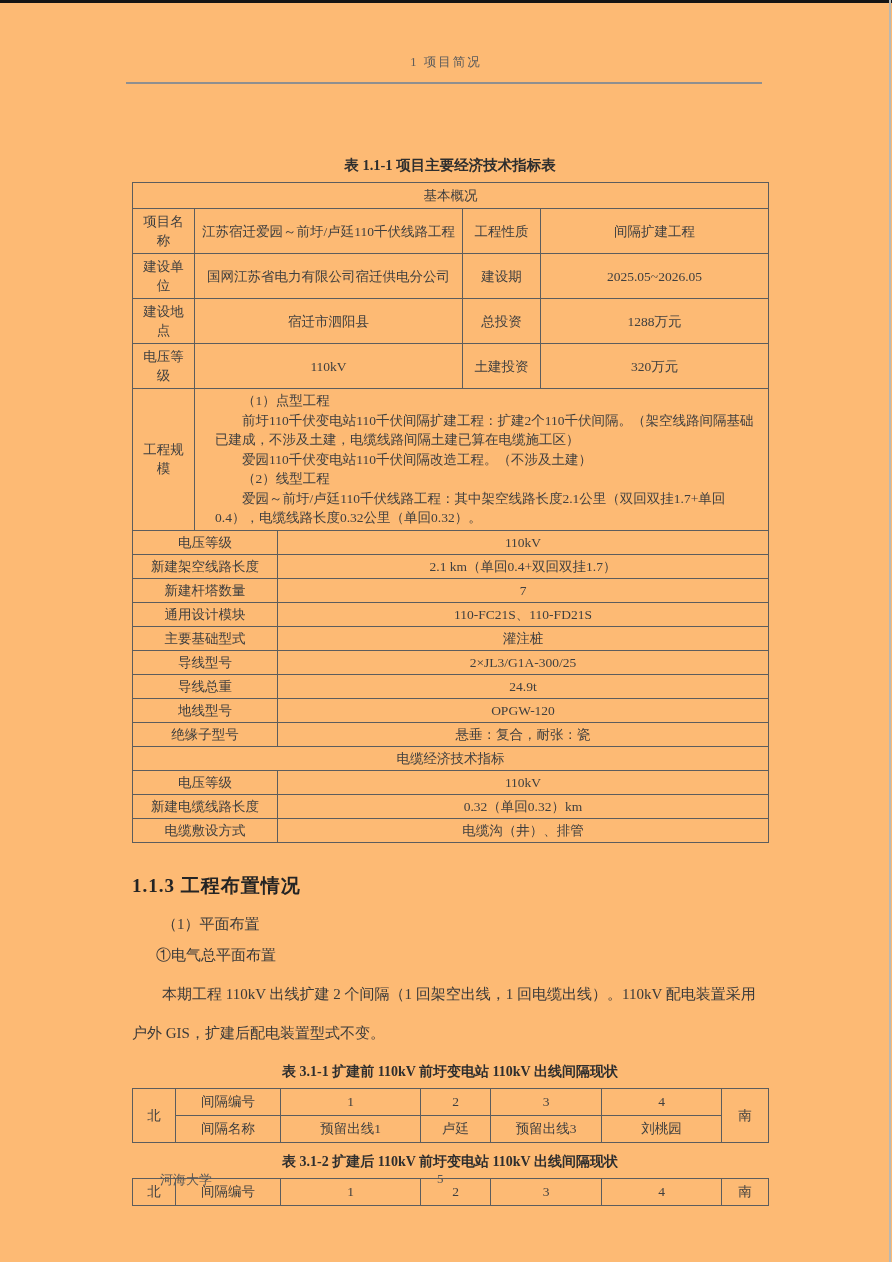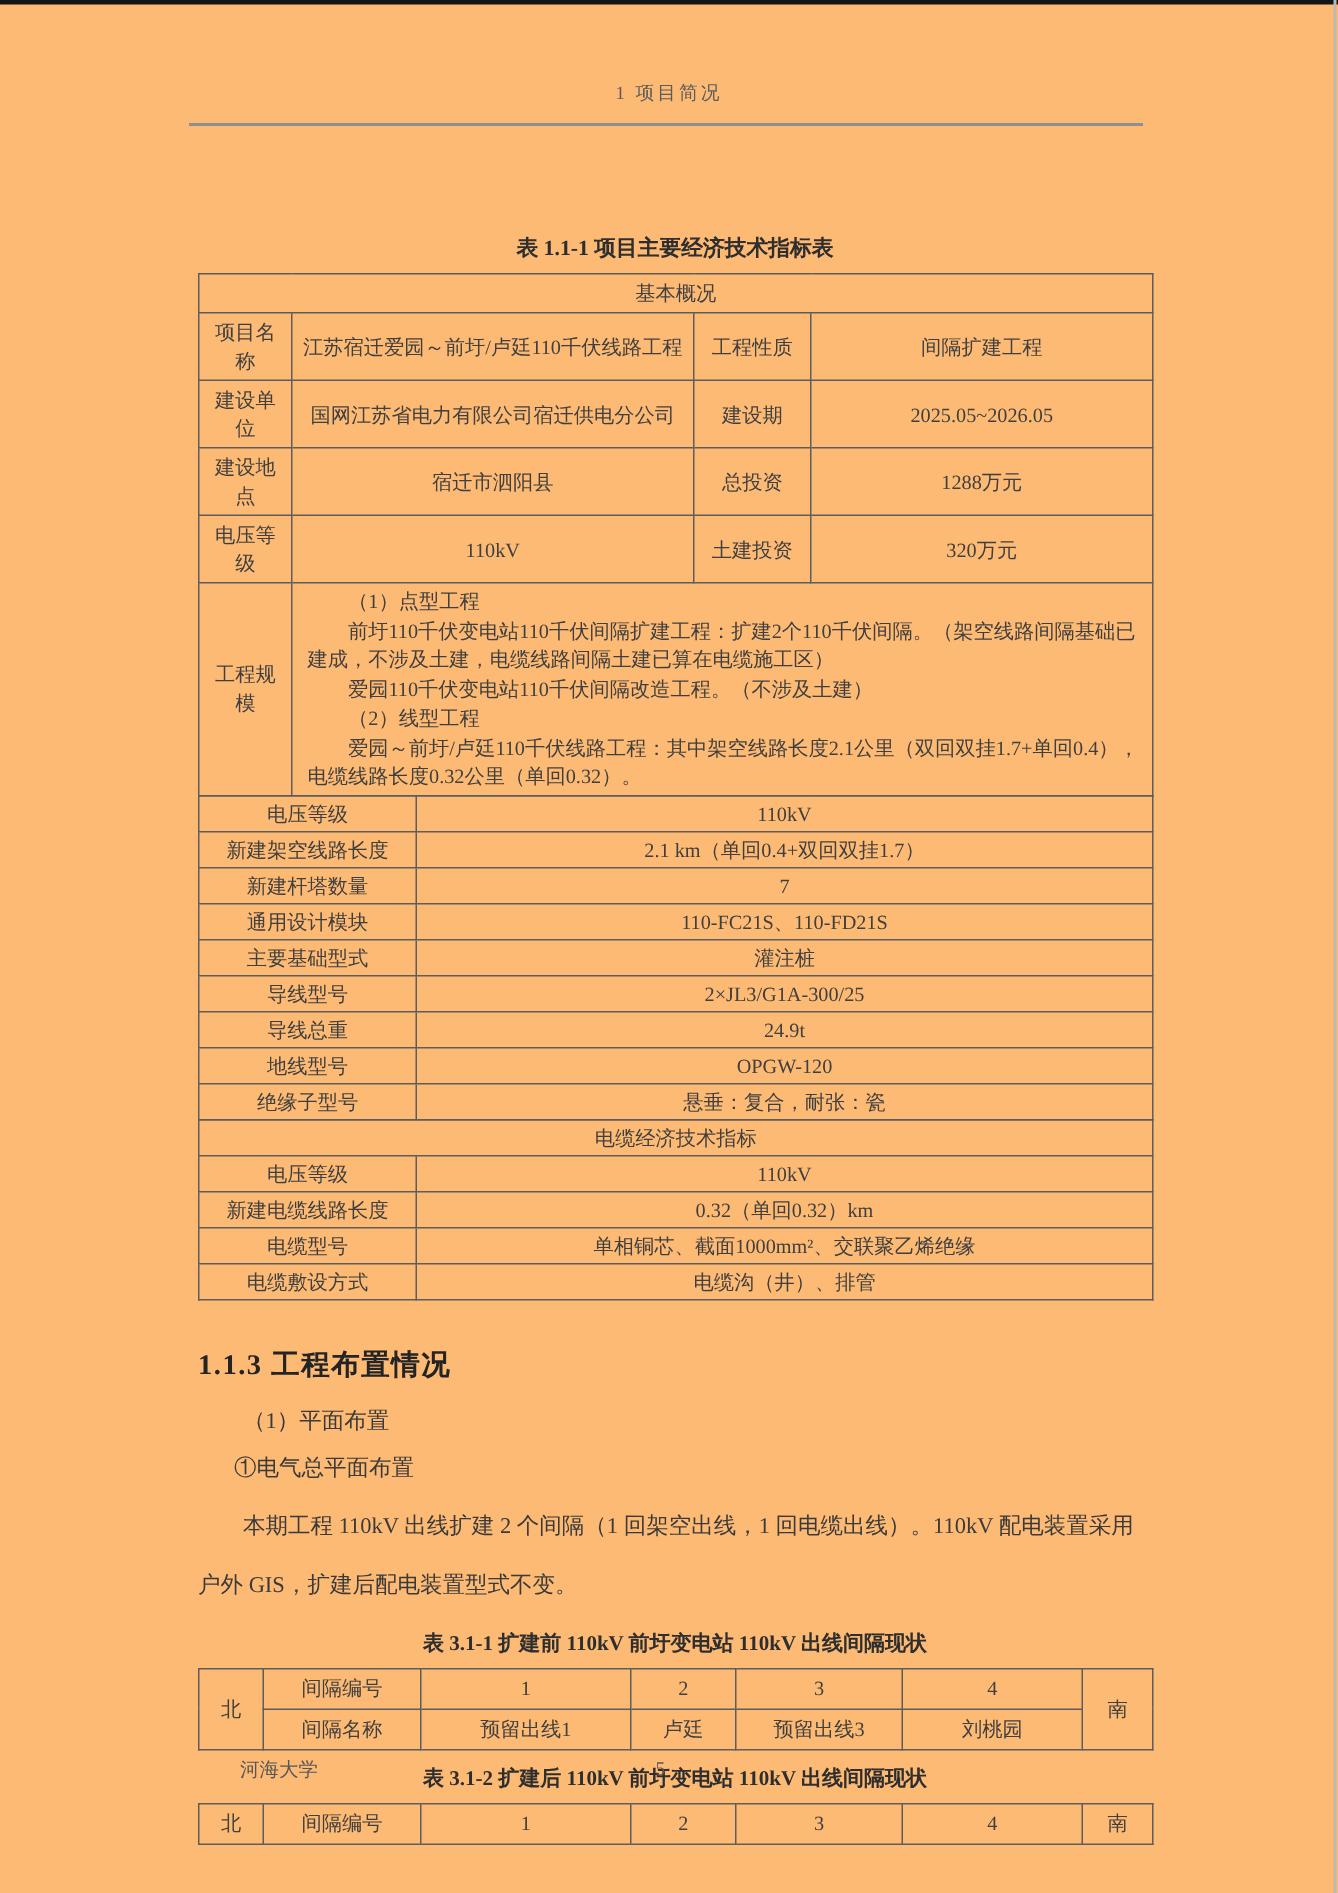--- a/index.html
+++ b/index.html
@@ -35,21 +35,21 @@
     border:1px solid #5d5d5d;
     font-size:13.5px;color:#3f3f3f;
     text-align:center;vertical-align:middle;
     padding:3px 4px;line-height:19px;
     overflow:hidden;
   }
   .t-stack{margin-top:-1px;}
   .sec-hdr td{height:18px;}
   .t-two td{height:17px;padding:2px 4px;}
   .scale-cell{
-    text-align:left;vertical-align:middle;padding:2px 8px 2px 10px;
+    text-align:left;vertical-align:middle;padding:2px 8px 2px 20px;
   }
   .scale-cell p{margin:0;text-indent:2em;line-height:19.5px;font-size:13.5px;}
 
   .h113{
     font-size:19px;font-weight:bold;color:#242424;
     margin:30px 0 10px 0;letter-spacing:1px;
   }
   .p-short{margin:0;font-size:15px;line-height:31px;text-indent:2em;color:#3a3a3a;}
   .p-short2{margin:0;font-size:15px;line-height:31px;text-indent:1.6em;color:#3a3a3a;}
   .p-body{margin:4px 0 0 0;font-size:15px;line-height:39px;text-indent:2em;color:#3a3a3a;}
@@ -181,24 +181,20 @@
       </tr>
       <tr>
         <td>电压等级</td>
         <td>110kV</td>
       </tr>
       <tr>
         <td>新建电缆线路长度</td>
         <td>0.32（单回0.32）km</td>
       </tr>
       <tr>
-        <td>电缆型号</td>
-        <td>单相铜芯、截面1000mm²、交联聚乙烯绝缘</td>
-      </tr>
-      <tr>
         <td>电缆敷设方式</td>
         <td>电缆沟（井）、排管</td>
       </tr>
     </tbody>
       </table>
 
     <h2 class="h113">1.1.3 工程布置情况</h2>
     <p class="p-short">（1）平面布置</p>
     <p class="p-short2">①电气总平面布置</p>
     <p class="p-body">本期工程 110kV 出线扩建 2 个间隔（1 回架空出线，1 回电缆出线）。110kV 配电装置采用户外 GIS，扩建后配电装置型式不变。</p>

